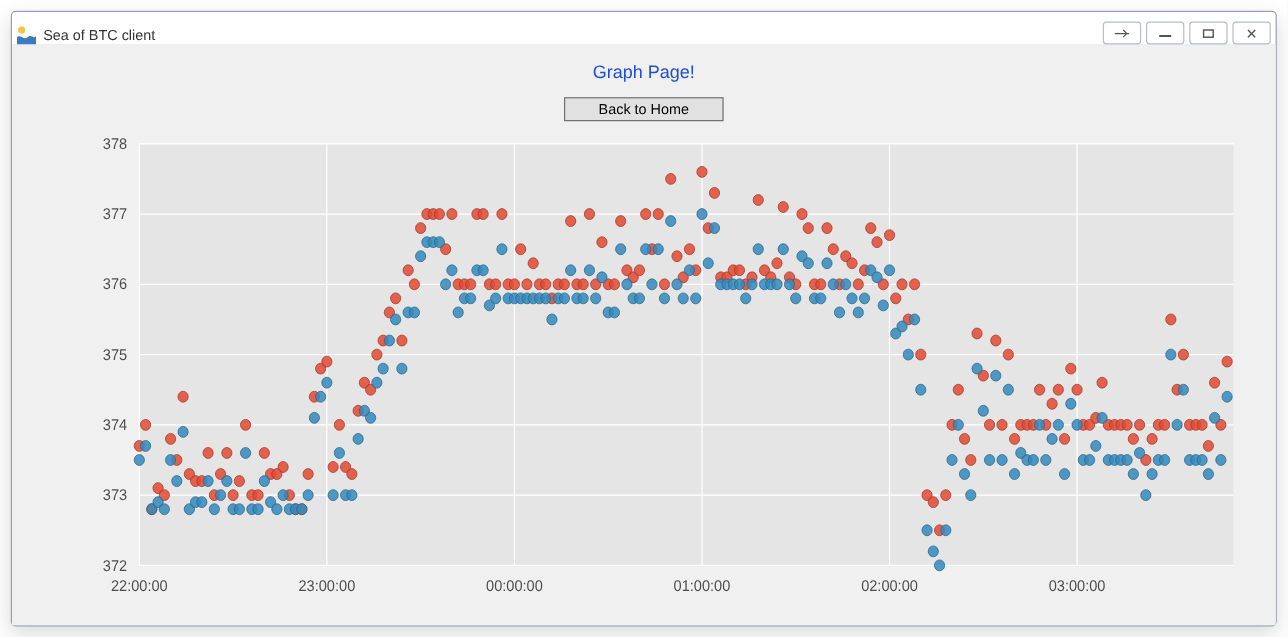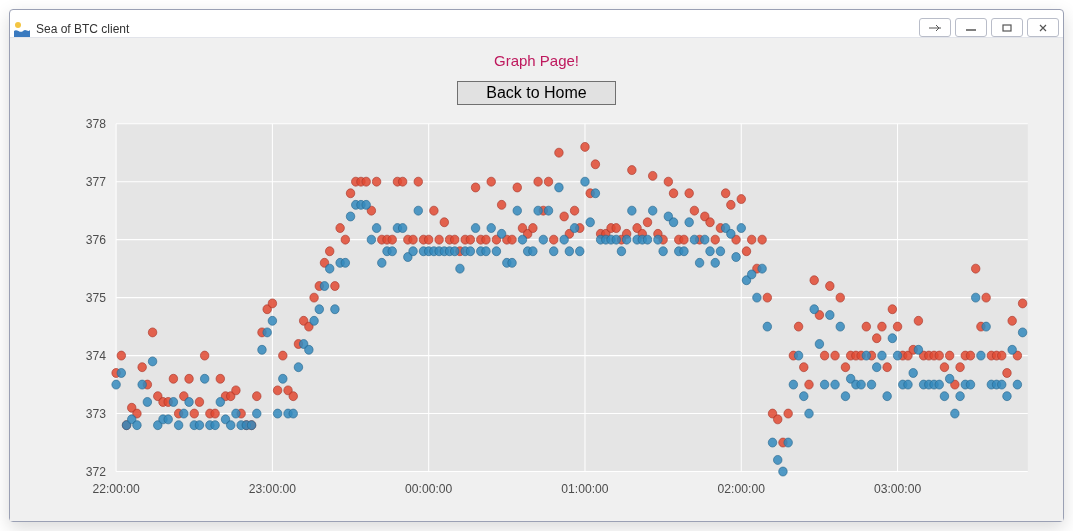--- a/index.html
+++ b/index.html
@@ -8,22 +8,22 @@
           box-shadow:0 6px 18px rgba(0,0,0,.15);position:relative;display:flex;flex-direction:column}
   .titlebar{height:27px;display:flex;align-items:flex-end;justify-content:space-between;
             padding:0 4px;border-bottom:1px solid #e2e4ea;font-size:12px;color:#333}
   .title-left{display:flex;align-items:center;gap:6px}
   .app-icon{width:16px;height:16px}
   .winbtns{display:flex;gap:0}
   .winbtn{width:30px;height:17px;border:1px solid #b9bdc9;border-radius:3px;margin-left:4px;
           background:#fff;display:flex;align-items:center;justify-content:center;cursor:pointer}
   .winbtn svg{display:block}
   .client{flex:1;background:#f0f0f0;display:flex;flex-direction:column;align-items:center}
-  .page-title{font-family:Verdana,sans-serif;font-size:15px;color:#be185d;margin-top:14px}
-  .back-btn{margin-top:12px;font-size:16px;padding:2px 28px;border:1px solid #707070;
+  .page-title{font-family:Verdana,sans-serif;font-size:15px;color:#1d4ed8;margin-top:14px}
+  .back-btn{margin-top:12px;font-size:12px;padding:2px 28px;border:1px solid #707070;
             background:#e1e1e1;cursor:pointer;font-family:"Segoe UI",Tahoma,sans-serif}
   .plot-wrap{flex:1;width:100%;display:flex;align-items:stretch;justify-content:center;
              padding:8px 20px 12px 20px;box-sizing:border-box}
   svg.plot{width:100%;height:100%}
   .ticklbl{font-size:12px;fill:#4d4d4d;font-family:Tahoma,"Segoe UI",sans-serif}
   .pt-a{fill:#E24A33;fill-opacity:.85;stroke:#a7362a;stroke-width:.6}
   .pt-b{fill:#348ABD;fill-opacity:.85;stroke:#27668c;stroke-width:.6}
 </style>
 </head>
 <body>

